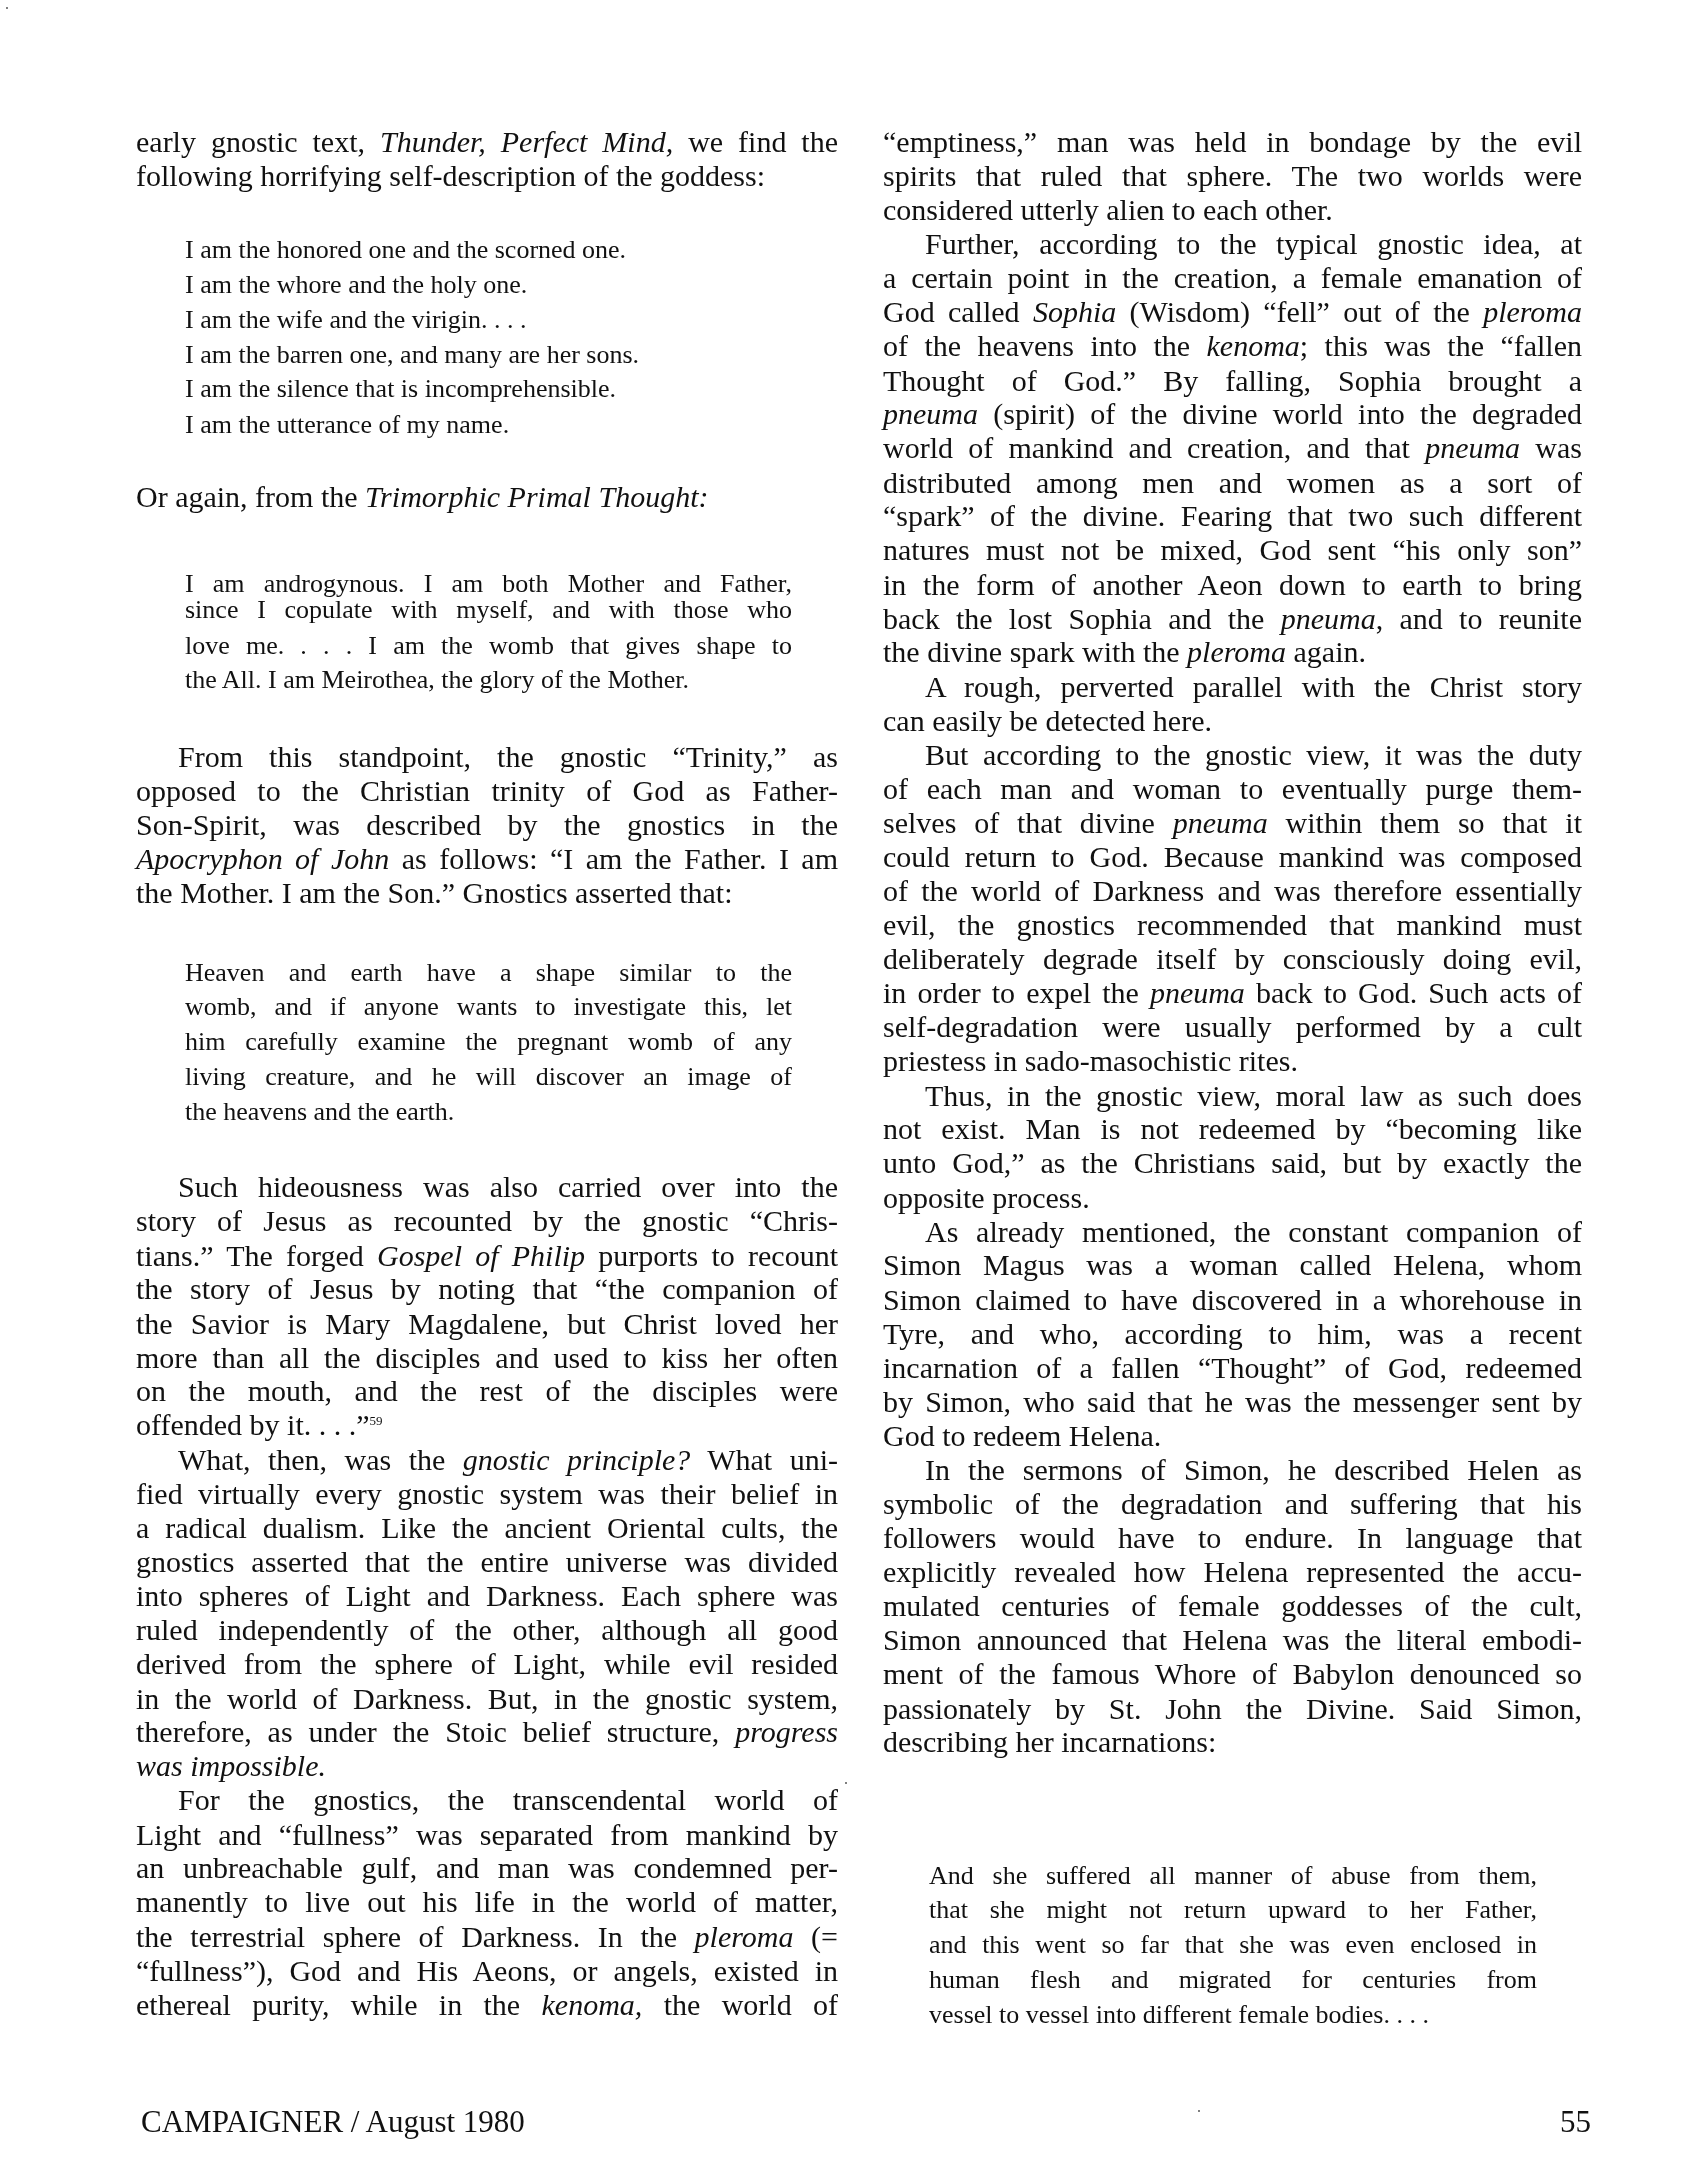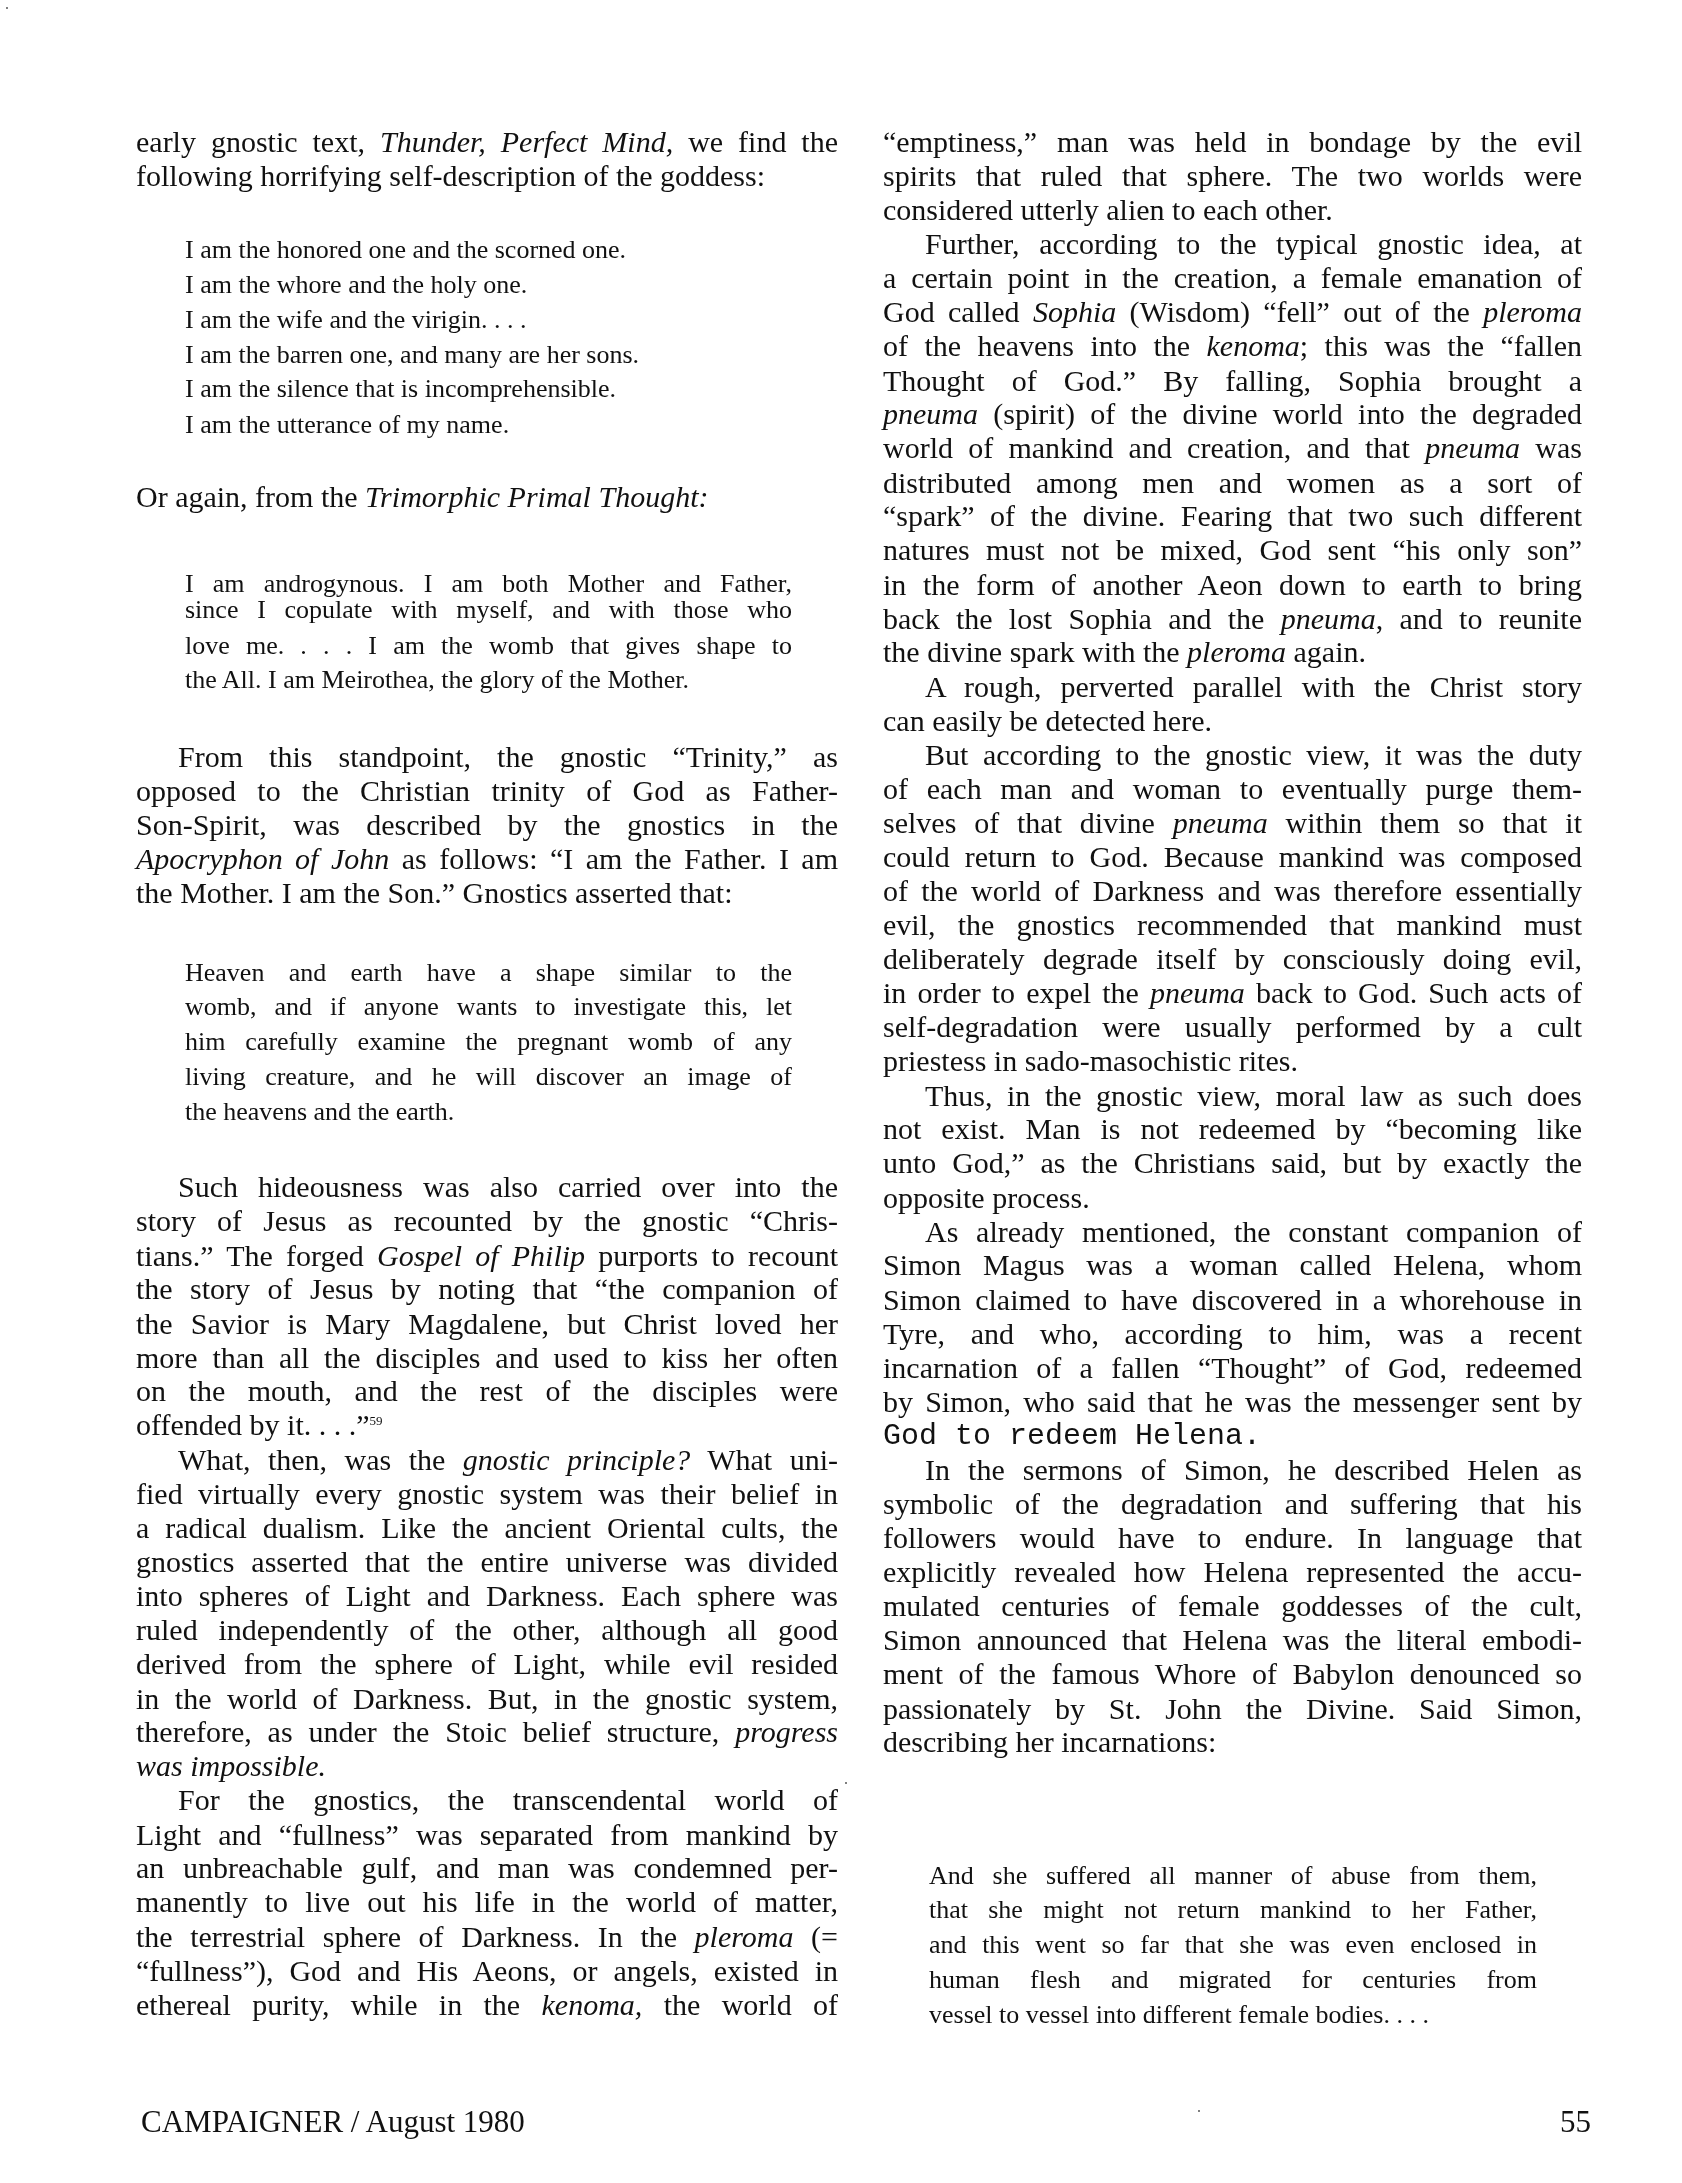--- a/index.html
+++ b/index.html
@@ -138,36 +138,36 @@
         <div class="ln" style="top: 1146px;">unto God,” as the Christians said, but by exactly the</div>
         <div class="ln last" style="top: 1181px;">opposite process.</div>
       </div>
     <div>
         <div class="ln indent" style="top: 1215px;">As already mentioned, the constant companion of</div>
         <div class="ln" style="top: 1248px;">Simon Magus was a woman called Helena, whom</div>
         <div class="ln" style="top: 1283px;">Simon claimed to have discovered in a whorehouse in</div>
         <div class="ln" style="top: 1317px;">Tyre, and who, according to him, was a recent</div>
         <div class="ln" style="top: 1351px;">incarnation of a fallen “Thought” of God, redeemed</div>
         <div class="ln" style="top: 1385px;">by Simon, who said that he was the messenger sent by</div>
-        <div class="ln last" style="top: 1419px; font-family: Liberation Mono, monospace;">God to redeem Helena.</div>
+        <div class="ln last" style="top: 1419px;">God to redeem Helena.</div>
       </div>
     <div>
         <div class="ln indent" style="top: 1453px;">In the sermons of Simon, he described Helen as</div>
         <div class="ln" style="top: 1487px;">symbolic of the degradation and suffering that his</div>
         <div class="ln" style="top: 1521px;">followers would have to endure. In language that</div>
         <div class="ln" style="top: 1555px;">explicitly revealed how Helena represented the accu-</div>
         <div class="ln" style="top: 1589px;">mulated centuries of female goddesses of the cult,</div>
         <div class="ln" style="top: 1623px;">Simon announced that Helena was the literal embodi-</div>
         <div class="ln" style="top: 1657px;">ment of the famous Whore of Babylon denounced so</div>
         <div class="ln" style="top: 1692px;">passionately by St. John the Divine. Said Simon,</div>
         <div class="ln last" style="top: 1725px;">describing her incarnations:</div>
       </div>
     <div>
         <div class="q" style="top: 1858px;">And she suffered all manner of abuse from them,</div>
-        <div class="q" style="top: 1892px;">that she might not return mankind to her Father,</div>
+        <div class="q" style="top: 1892px;">that she might not return upward to her Father,</div>
         <div class="q" style="top: 1927px;">and this went so far that she was even enclosed in</div>
         <div class="q" style="top: 1962px;">human flesh and migrated for centuries from</div>
         <div class="q last" style="top: 1997px;">vessel to vessel into different female bodies. . . .</div>
       </div>
   </div>
 
   <div class="footer-left">CAMPAIGNER / August 1980</div>
   <div class="footer-right">55</div>
 
   <span class="speck" style="left:5.6px;top:7px;"></span>

